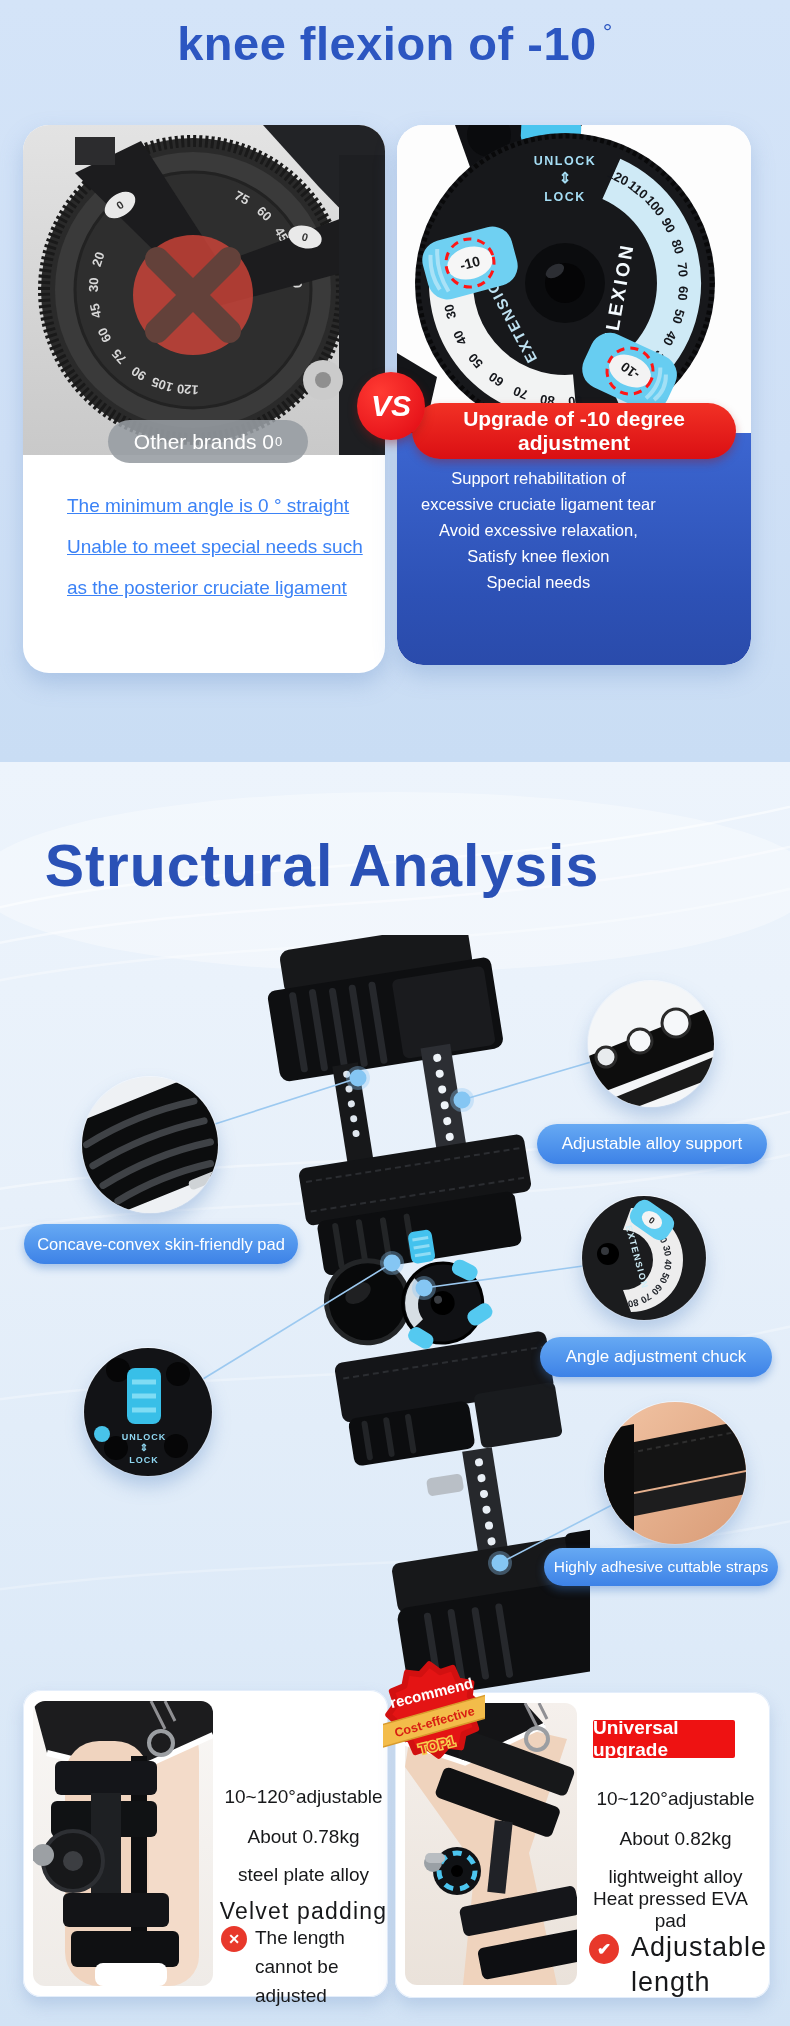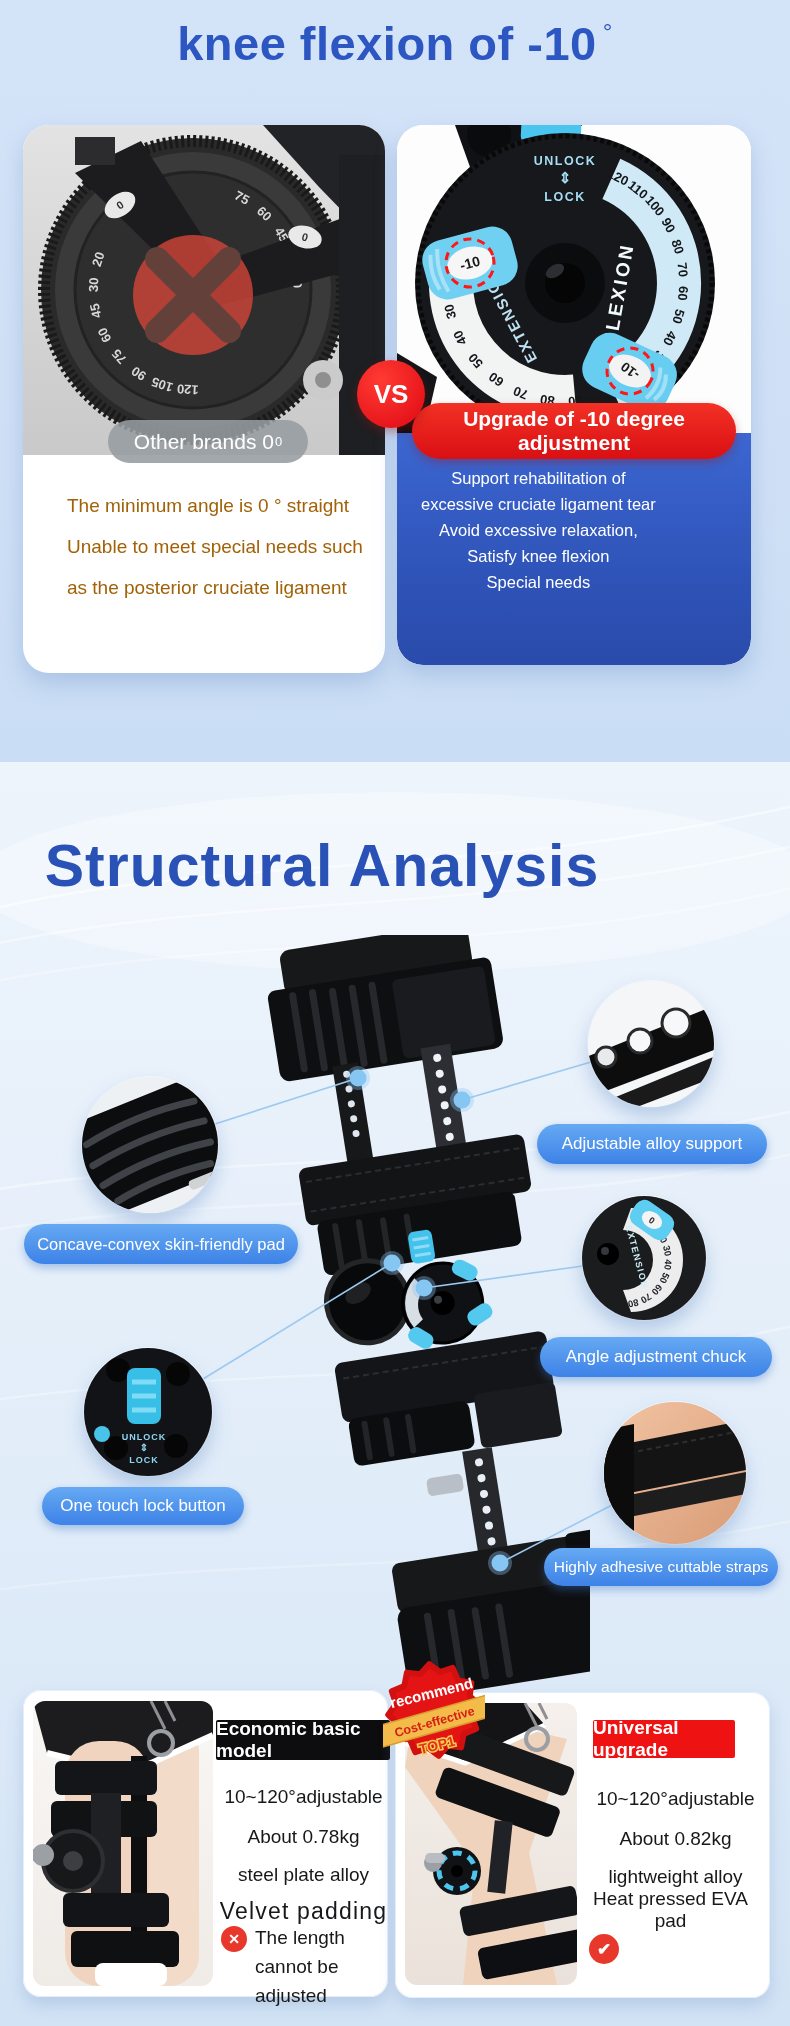--- a/index.html
+++ b/index.html
@@ -20,36 +20,36 @@
 
   .hero-card{border-radius:26px;background:#fff;overflow:hidden;
              box-shadow:0 10px 22px rgba(110,145,200,.35);}
   .hero-card-left{left:23px;top:125px;width:362px;height:548px;}
   .hero-card-right{left:397px;top:125px;width:354px;height:540px;}
 
   .gray-pill{left:85px;top:295px;width:200px;height:43px;border-radius:22px;
              background:rgba(150,156,162,.88);color:#fff;font-size:21px;font-weight:400;
              display:flex;align-items:center;justify-content:center;z-index:4;}
   .gray-pill sup{font-size:13px;vertical-align:super;margin-left:1px;}
-  .left-desc{left:44px;top:360px;width:300px;font-size:19px;line-height:41px;color:#a16207;}
+  .left-desc{left:44px;top:360px;width:300px;font-size:19px;line-height:41px;color:#3b82f6;text-decoration:underline;}
 
   .red-badge{left:15px;top:278px;width:324px;height:56px;border-radius:28px;
              background:linear-gradient(180deg,#f23125,#da0f13);z-index:4;
              color:#fff;font-weight:700;font-size:21px;line-height:24px;text-align:center;
              display:flex;flex-direction:column;justify-content:center;
              box-shadow:0 4px 8px rgba(160,20,20,.35);}
   .blue-panel{left:0;top:308px;width:354px;height:232px;border-radius:0 0 26px 26px;
               background:linear-gradient(180deg,#3c66d1 0%,#2d51b5 70%,#2a4bab 100%);z-index:2;}
   .blue-panel .lines{position:absolute;left:24px;top:32px;color:#fff;
                      font-size:16.5px;line-height:26px;text-align:center;}
-  .vs-badge{left:357px;top:360px;width:68px;height:68px;border-radius:50%;z-index:6;
+  .vs-badge{left:357px;top:372px;width:68px;height:68px;border-radius:50%;z-index:6;
             background:radial-gradient(circle at 35% 30%,#ff3b33,#df0712);
-            color:#fff;font-size:26px;font-weight:700;
+            color:#fff;font-size:30px;font-weight:700;
             display:flex;align-items:center;justify-content:center;
-            box-shadow:0 4px 10px rgba(150,20,20,.4);}
+            box-shadow:0 4px 10px rgba(150,20,20,.4);font-style:italic;}
 
   
   .sa-title{left:0;top:832px;width:644px;text-align:center;
             font-size:59px;font-weight:700;color:#2a51b6;letter-spacing:1px;}
   .bubble{border-radius:50%;overflow:hidden;z-index:5;
           box-shadow:0 10px 18px rgba(90,135,195,.35),0 0 0 1px rgba(255,255,255,.65);}
   .callout-pill{z-index:6;border-radius:20px;color:#fff;text-align:center;
           background:linear-gradient(180deg,#66a9f3 0%,#3d82e7 100%);
           display:flex;align-items:center;justify-content:center;
           box-shadow:0 4px 9px rgba(60,120,200,.4);}
@@ -432,21 +432,20 @@
       <path d="M-10 48 L152 16 L152 66 L-10 98 Z" fill="#141414"></path>
       <path d="M-10 58 L152 26" stroke="#2e2e2e" stroke-width="2" stroke-dasharray="5 4"></path>
       <path d="M-10 100 L152 68 L152 90 L-10 122 Z" fill="#1d1d1e"></path>
       <path d="M-10 30 L30 22 L30 130 L-10 138 Z" fill="#0c0c0c"></path>
     </svg>
   </div>
 
   <div class="abs callout-pill" style="left:537px;top:1124px;width:230px;height:40px;font-size:17px;">Adjustable alloy support</div>
   <div class="abs callout-pill" style="left:24px;top:1224px;width:274px;height:40px;font-size:16.5px;">Concave-convex skin-friendly pad</div>
   <div class="abs callout-pill" style="left:540px;top:1337px;width:232px;height:40px;font-size:17px;">Angle adjustment chuck</div>
-  <div class="abs callout-pill" style="left:42px;top:1487px;width:202px;height:38px;font-size:17px;">One touch lock button</div>
   <div class="abs callout-pill" style="left:544px;top:1548px;width:234px;height:38px;font-size:15.5px;">Highly adhesive cuttable straps</div>
 
   <div class="abs cmp-card cmp-left">
     <div class="abs cmp-photo" style="width:180px;height:285px;">
       <svg width="180" height="285" viewBox="0 0 180 285">
         <defs>
             <linearGradient id="pbg1" x1="0" y1="0" x2="0" y2="1">
           <stop offset="0" stop-color="#f9f7f5"></stop>
               <stop offset="1" stop-color="#efebe7"></stop>
             </linearGradient>
@@ -464,21 +463,20 @@
         <circle cx="40" cy="160" r="10" fill="#3c3e42"></circle>
         <rect x="-8" y="148" width="28" height="12" rx="6" fill="#a6a9ad"></rect>
         <circle cx="10" cy="154" r="11" fill="#9ca0a4"></circle>
         <rect x="30" y="192" width="106" height="34" rx="6" fill="#131417"></rect>
         <rect x="38" y="230" width="108" height="36" rx="6" fill="#0f1012"></rect>
         <rect x="62" y="262" width="72" height="23" rx="8" fill="#ffffff"></rect>
         <path d="M118 0 l14 28 M132 0 l10 20" stroke="#8f8f93" stroke-width="3"></path>
         <circle cx="128" cy="42" r="12" fill="none" stroke="#9b9ea2" stroke-width="4"></circle>
       </svg>
     </div>
-    <div class="abs cmp-header hdr-black">Economic basic model</div>
     <div class="spec" style="left:188px;top:96px;">10~120°adjustable</div>
     <div class="spec" style="left:188px;top:136px;">About 0.78kg</div>
     <div class="spec" style="left:188px;top:174px;">steel plate alloy</div>
     <div class="spec big" style="left:188px;top:208px;">Velvet padding</div>
     <div class="verdict-icon" style="left:198px;top:236px;width:26px;height:26px;font-size:14px;">✕</div>
     <div class="con-lines" style="left:232px;top:233px;">
       <div>The length</div>
       <div>cannot be adjusted</div>
     </div>
   </div>
@@ -513,20 +511,24 @@
         <path d="M120 0 l12 24 M134 0 l8 16" stroke="#8f8f93" stroke-width="3"></path>
         <circle cx="132" cy="36" r="11" fill="none" stroke="#9b9ea2" stroke-width="4"></circle>
       </svg>
     </div>
     <div class="abs cmp-header hdr-red">Universal upgrade</div>
     <div class="spec" style="left:188px;top:96px;">10~120°adjustable</div>
     <div class="spec" style="left:188px;top:136px;">About 0.82kg</div>
     <div class="spec" style="left:188px;top:174px;">lightweight alloy</div>
     <div class="spec" style="left:183px;top:196px;">Heat pressed EVA pad</div>
     <div class="verdict-icon" style="left:194px;top:242px;width:30px;height:30px;font-size:17px;">✔</div>
+    <div class="pro-lines" style="left:236px;top:238px;">
+      <div>Adjustable</div>
+      <div>length</div>
+    </div>
   </div>
 
   <svg class="abs ribbon" width="102" height="112" viewBox="0 0 102 112">
     <g transform="translate(1,4) rotate(-6 50 52)">
       <path d="M96 52 L87 62 L90 75 L77 79 L73 92 L60 89 L50 98 L40 89 L27 92 L23 79 L10 75 L13 62
                L4 52 L13 42 L10 29 L23 25 L27 12 L40 15 L50 6 L60 15 L73 12 L77 25 L90 29 L87 42 Z" fill="#e41414" stroke="#d21010" stroke-width="6" stroke-linejoin="round"></path>
       <text x="50" y="40" transform="rotate(-8 50 40)" font-size="15" font-weight="700" fill="#ffffff" text-anchor="middle">recommend</text>
       <path d="M-8 62 L108 42 L108 64 L-8 84 Z" fill="#f3bc4a" stroke="#d89b2d" stroke-width="1.5"></path>
       <text x="50" y="68" transform="rotate(-10 50 68)" font-size="12.5" font-weight="700" fill="#d81e12" text-anchor="middle">Cost-effective</text>
       <text x="50" y="92" transform="rotate(-8 50 92)" font-size="14" font-weight="700" fill="#e5311d" stroke="#f7cf4e" stroke-width="3" paint-order="stroke" text-anchor="middle">TOP1</text>

